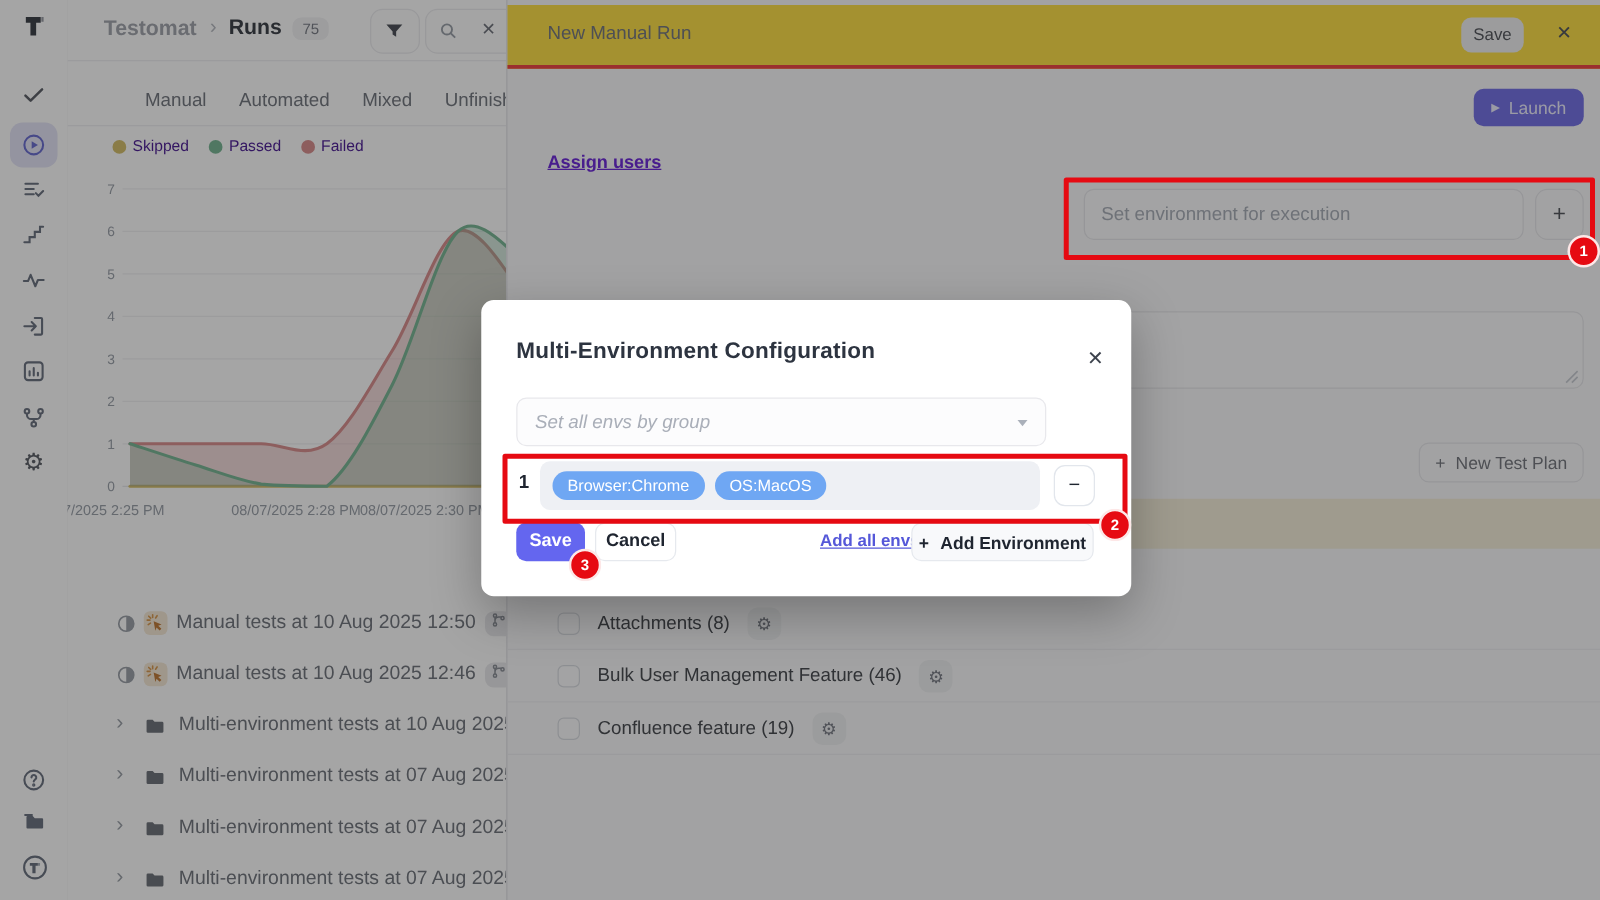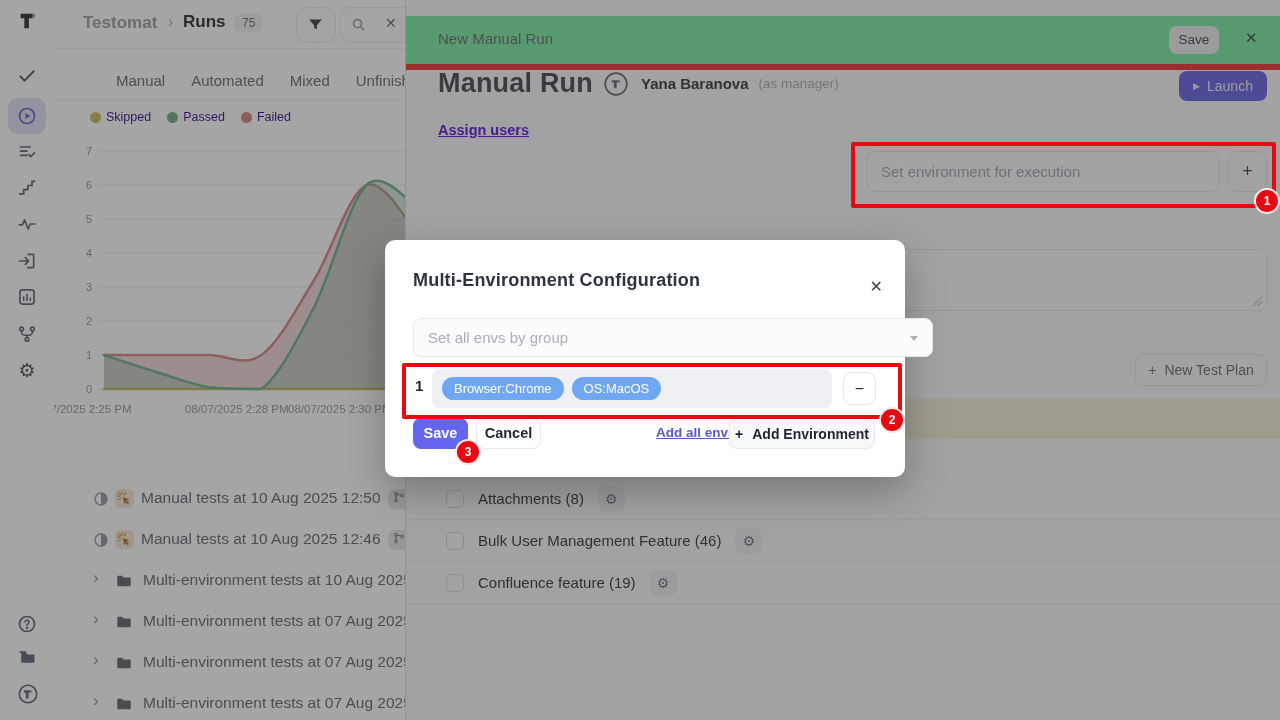--- a/index.html
+++ b/index.html
@@ -46,21 +46,21 @@
   .run-row .slot2{position:absolute;left:61px;top:10px;}
   .run-row .rlab{position:absolute;left:87px;top:10px;font-size:15.5px;color:#71757d;white-space:nowrap;}
   .flab{left:89px !important;}
   .spark{width:19px;height:19px;border-radius:5px;background:#f6e9d6;}
   .chev{position:absolute;left:39px;top:7px;font-size:17px;color:#9ba0a8;}
   .run-badge{position:absolute;left:334px;top:10px;width:22px;height:20px;border-radius:7px;background:#e9e9ec;
     color:#8b8f97;font-size:11px;text-align:center;line-height:20px;}
 
   
   #drawer{left:405px;top:0;width:875px;height:720px;background:#fbfbfc;border-left:1px solid #e3e3e7;z-index:3;}
-  #drawer-header{position:absolute;left:0;top:16px;width:100%;height:48px;background:#86efac;border-bottom:6px solid #ef4444;}
+  #drawer-header{position:absolute;left:0;top:4px;width:100%;height:48px;background:#fde047;border-bottom:3px solid #ef4444;}
   #drawer-title{position:absolute;left:32px;top:14px;font-size:15px;color:#75787f;}
   #drawer-save{position:absolute;left:763px;top:10px;width:50px;height:28px;background:#f1f1f3;border-radius:8px;
     font-size:13.5px;color:#53565c;text-align:center;line-height:28px;}
   #drawer-close{position:absolute;left:839px;top:13px;font-size:15px;color:#53565c;}
 
   #run-title-row{position:absolute;left:32px;top:68px;display:flex;align-items:center;gap:10px;}
   #run-title{font-size:27px;font-weight:700;color:#55585f;letter-spacing:.2px;}
   #owner-name{font-size:15px;font-weight:700;color:#46494f;margin-left:2px;}
   #owner-role{font-size:13.5px;color:#b2b5bb;}
   #launch-btn{position:absolute;left:773px;top:71px;width:88px;height:30px;background:#7471e6;border-radius:8px;
@@ -104,21 +104,21 @@
   .gear-btn{width:27px;height:26px;border-radius:8px;background:#f0f1f3;color:#7a7e87;font-size:14px;
     text-align:center;line-height:26px;}
 
   
   #dim{left:0;top:0;width:1280px;height:720px;background:rgba(10,10,12,0.37);z-index:10;}
 
   #modal{left:385px;top:240px;width:520px;height:237px;background:#fff;border-radius:10px;
     box-shadow:0 14px 40px rgba(0,0,0,.28);z-index:30;}
   #modal-title{position:absolute;left:28px;top:30px;font-size:18px;font-weight:700;color:#2d3440;letter-spacing:.2px;}
   #modal-close{position:absolute;right:22px;top:37px;font-size:16px;color:#3d434d;}
-  #group-select{left:28px;top:78px;width:520px;height:39px;}
+  #group-select{left:28px;top:78px;width:424px;height:39px;font-style:italic;}
   #env-rows{position:absolute;left:0;top:126px;width:520px;}
   .env-row{position:relative;height:44px;}
   .env-idx{position:absolute;left:30px;top:11px;font-size:15px;font-weight:600;color:#1f2530;}
   .env-tags{position:absolute;left:47px;top:3px;width:400px;height:39px;background:#eef0f4;border-radius:8px;
     display:flex;align-items:center;gap:8px;padding-left:10px;box-sizing:border-box;}
   .env-tag{background:#6fa7f3;color:#fff;font-size:13px;padding:4px 12px;border-radius:999px;white-space:nowrap;}
   .env-minus{position:absolute;left:458px;top:6px;width:33px;height:33px;border:1px solid #e2e6ec;border-radius:9px;
     background:#fff;box-sizing:border-box;text-align:center;line-height:31px;font-size:16px;color:#1f2530;}
   #modal-btns{position:absolute;left:0;top:178px;width:520px;height:31px;}
   #modal-save{position:absolute;left:28px;top:0;width:55px;height:31px;background:#6466ef;border-radius:8px;
@@ -366,30 +366,20 @@
       </div>
   </div>
 
   <div id="drawer" class="abs">
     <div id="drawer-header">
       <span id="drawer-title">New Manual Run</span>
       <div id="drawer-save">Save</div>
       <span id="drawer-close">✕</span>
     </div>
 
-    <div id="run-title-row">
-      <span id="run-title">Manual Run</span>
-      <svg width="26" height="26" viewBox="0 0 24 24" fill="none" stroke="#75787f" stroke-width="1.6">
-          <circle cx="12" cy="12" r="10"></circle>
-          <path d="M8 8.5h6.5v2.2h-1.9V16h-2.6v-5.3H8z" fill="#75787f" stroke="none"></path>
-          <path d="M15.2 8.5v2.2" stroke="#b0b4bb"></path>
-        </svg>
-      <span id="owner-name">Yana Baranova</span>
-      <span id="owner-role">(as manager)</span>
-    </div>
     <div id="launch-btn">
       <span class="play">▶</span>
       <span>Launch</span>
     </div>
 
     <a id="assign-link">Assign users</a>
 
     <input id="env-input" class="tm-input" type="text" placeholder="Set environment for execution" style="">
     <div id="env-plus">+</div>
 

